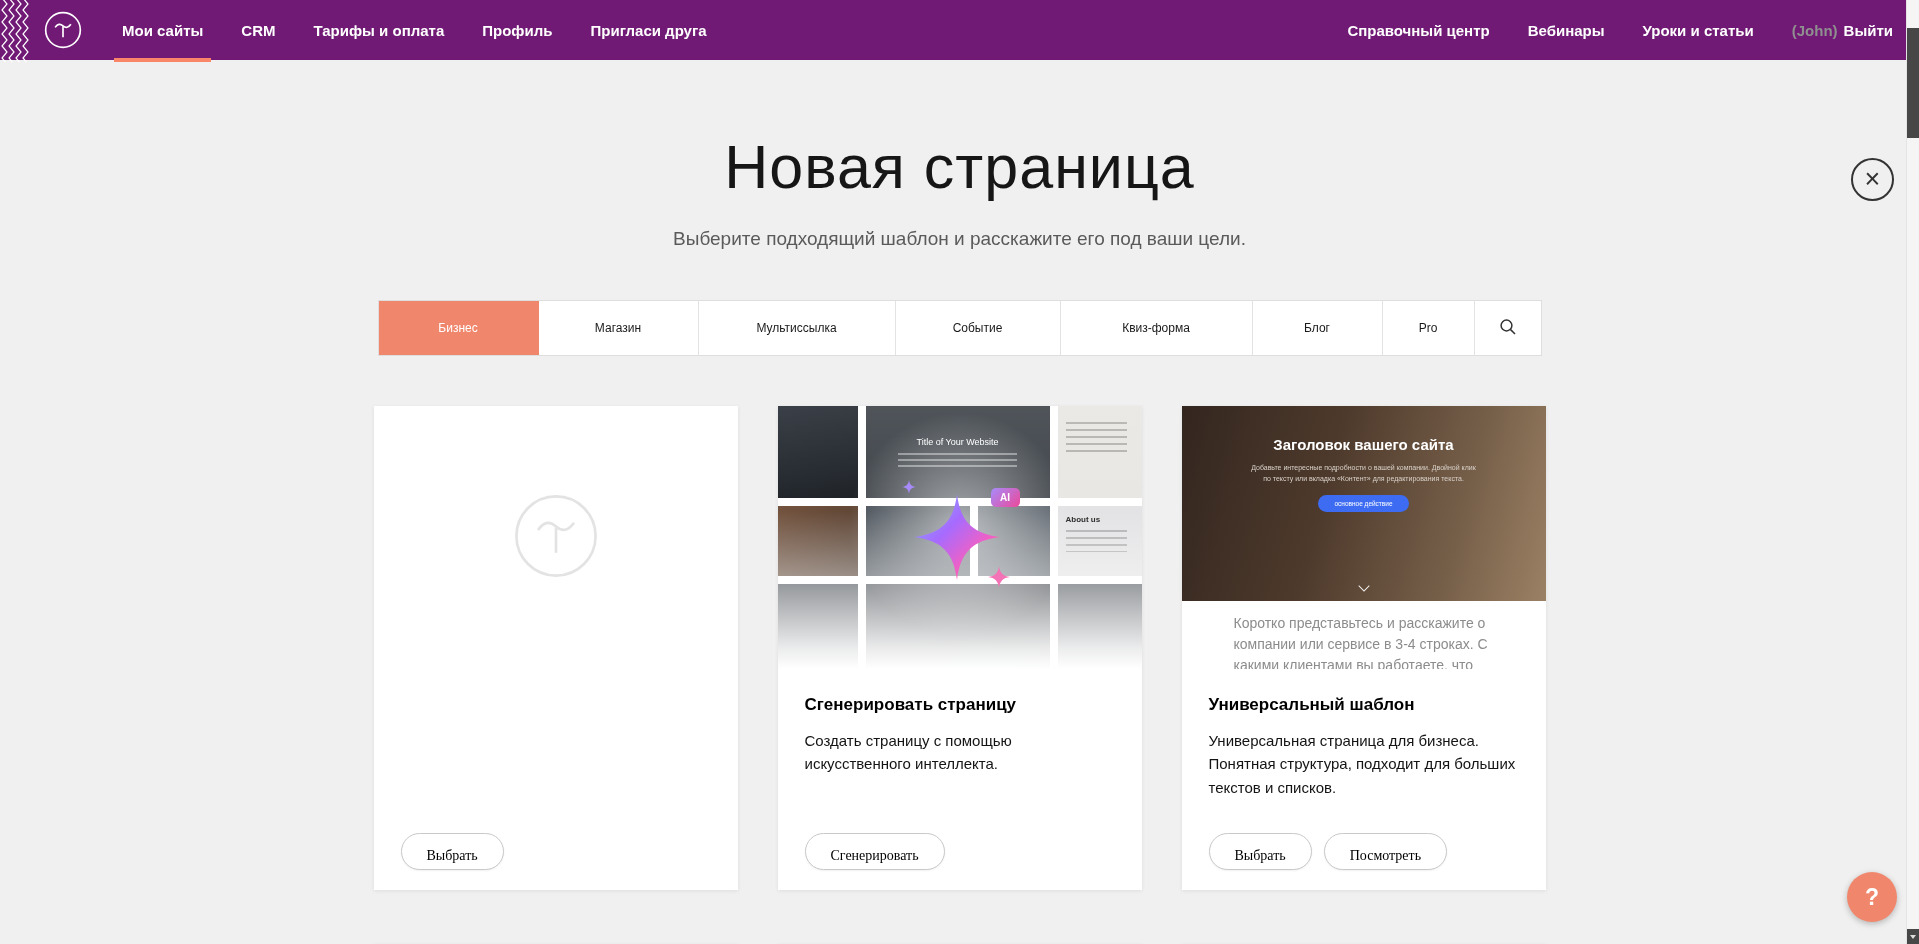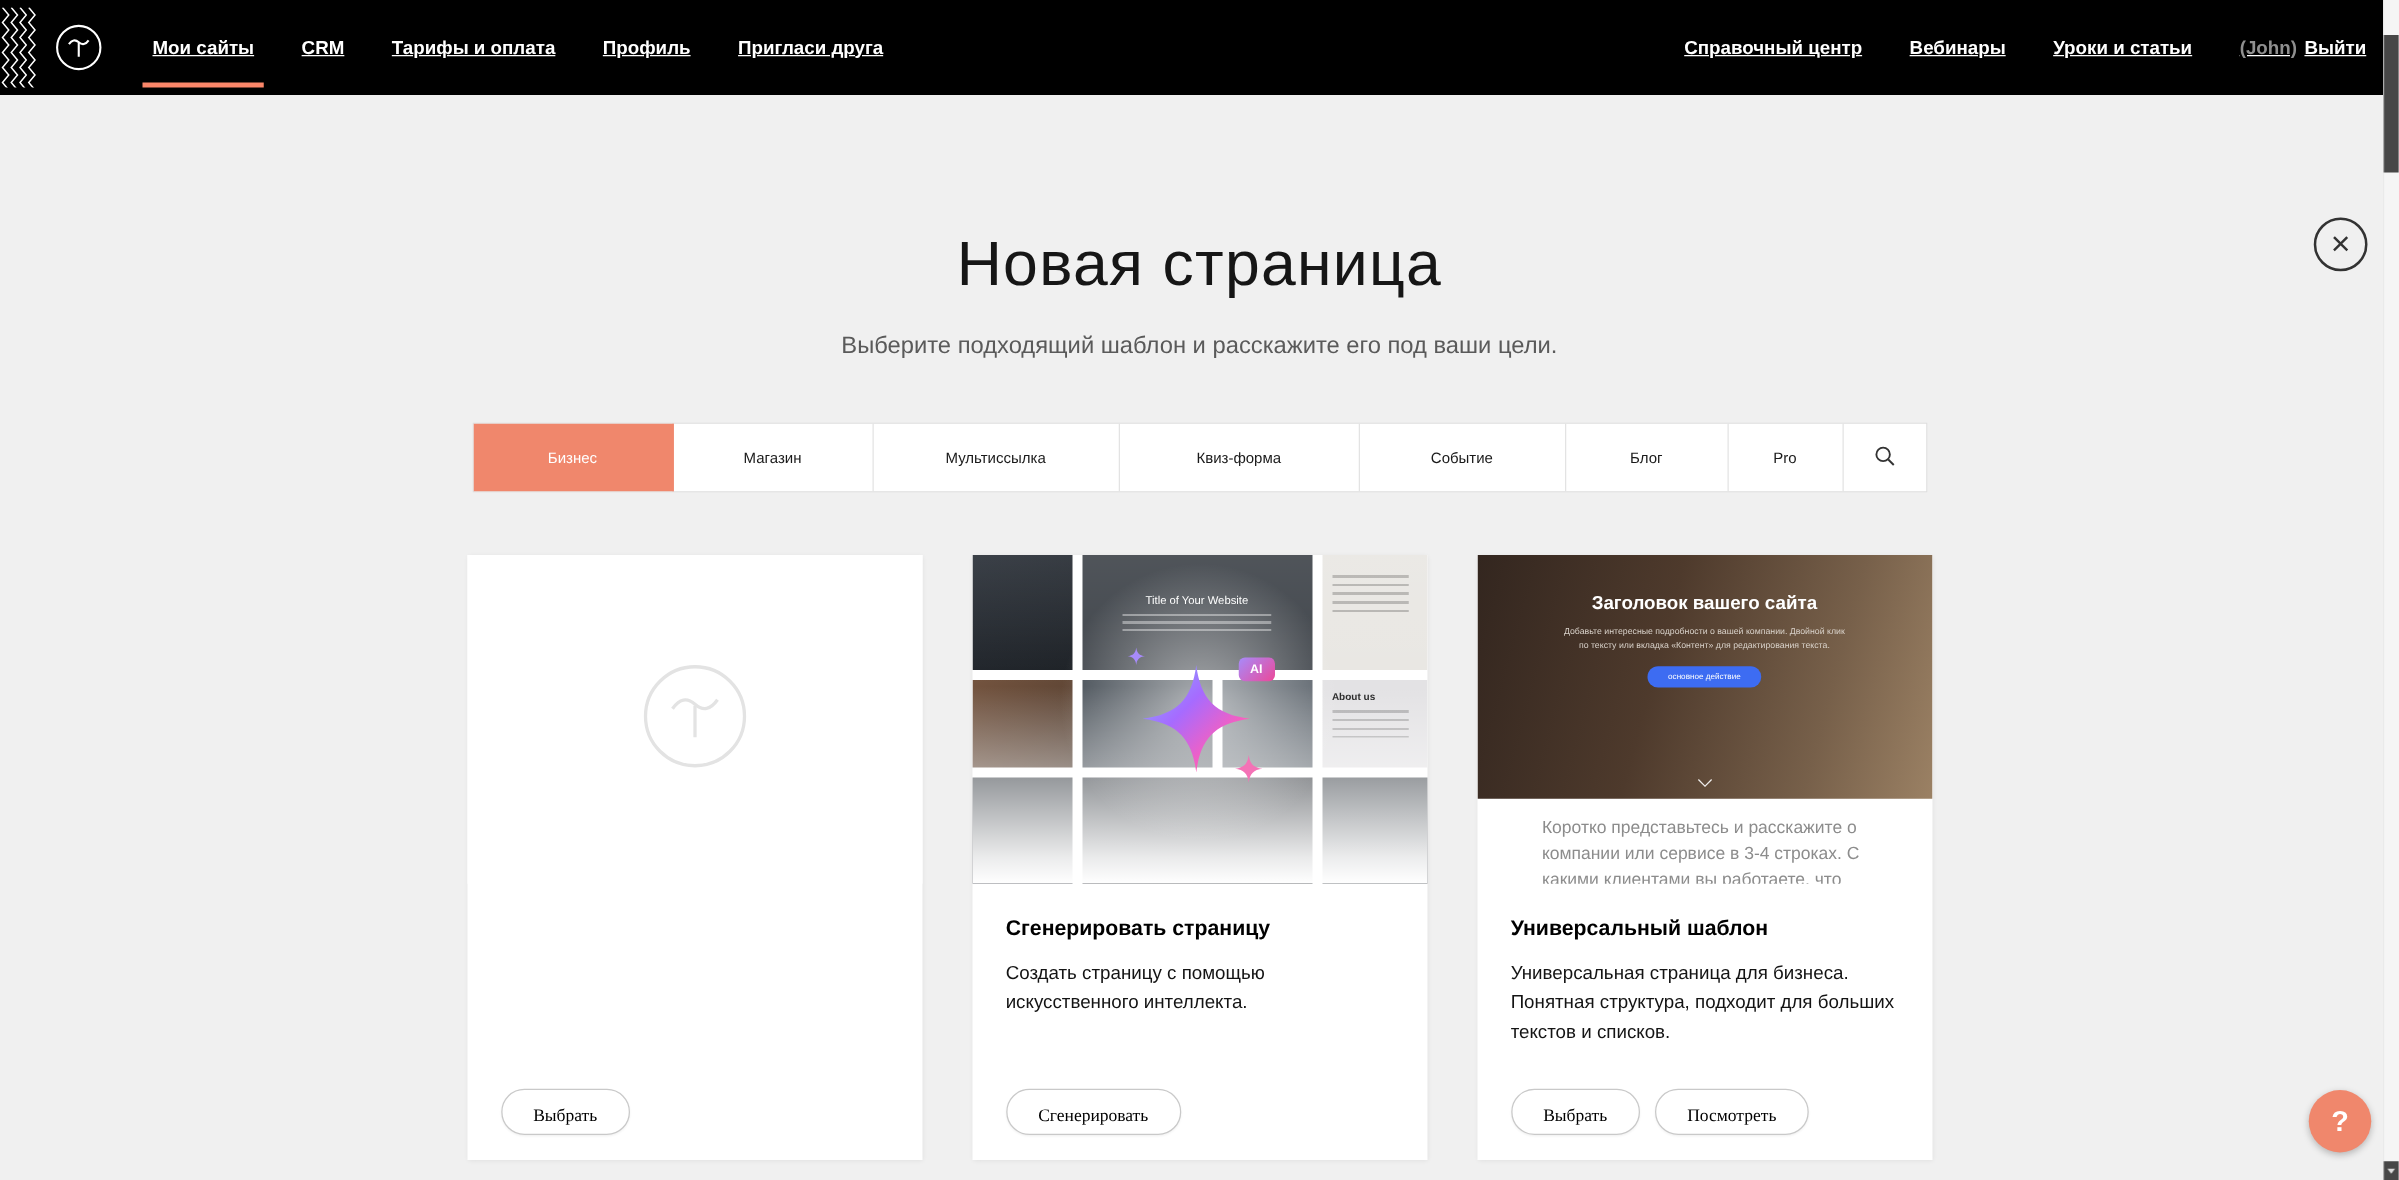--- a/index.html
+++ b/index.html
@@ -5,22 +5,22 @@
   * { box-sizing: border-box; }
   html,body { margin:0; padding:0; }
   body {
     width:1919px; height:944px; overflow:hidden; position:relative;
     background:#f0f0f0;
     font-family:"Liberation Sans", "DejaVu Sans", sans-serif;
   }
 
   
   header {
-    height:76px; background:#000000; display:flex; align-items:center; color:#fff;
-    position:relative; z-index:10;text-decoration:underline;
+    height:60px; background:#701a75; display:flex; align-items:center; color:#fff;
+    position:relative; z-index:10;
   }
   .nav-pattern { width:30px; height:64px; flex:0 0 auto; }
   .nav-logo { margin-left:12px; width:42px; height:42px; flex:0 0 auto; cursor:pointer; }
   .nav-left { display:flex; margin-left:36px; height:64px; }
   .nav-item {
     position:relative; display:flex; align-items:center; padding:0 2px; margin-right:34px;
     font-size:15px; font-weight:bold; color:#fff; text-decoration:none; cursor:pointer; white-space:nowrap;
   }
   .nav-item.active::after {
     content:""; position:absolute; left:-6px; right:-6px; bottom:0; height:4px; background:#fa8669;
@@ -32,22 +32,22 @@
   .logout { color:#fff; text-decoration:none; }
 
   
   main { position:relative; }
   .close-btn {
     position:absolute; top:98px; right:25px; width:43px; height:43px; border-radius:50%;
     border:2px solid #333; background:transparent; color:#333; font-size:27px; line-height:1;
     display:flex; align-items:center; justify-content:center; cursor:pointer; padding:0;
   }
   h1.page-title {
-    margin:0; padding-top:106px; text-align:center;
-    font-size:50px; font-weight:300; color:#161616; letter-spacing:1px;
+    margin:0; padding-top:72px; text-align:center;
+    font-size:61px; font-weight:300; color:#161616; letter-spacing:1px;
   }
   .subtitle { margin:26px 0 0; text-align:center; font-size:19px; color:#5a5a5a; }
 
   
   .tabs {
     width:1164px; margin:50px auto 0; display:flex; height:56px;
     background:#fff; border:1px solid #dedede;
   }
   .tab {
     display:flex; align-items:center; justify-content:center;
@@ -196,22 +196,22 @@
     <span>×</span>
   </button>
 
   <h1 class="page-title">Новая страница</h1>
   <p class="subtitle">Выберите подходящий шаблон и расскажите его под ваши цели.</p>
 
   <div class="tabs">
     <div class="tab active tw0">Бизнес</div>
     <div class="tab tw1">Магазин</div>
     <div class="tab tw2">Мультиссылка</div>
+    <div class="tab tw4">Событие</div>
     <div class="tab tw3">Квиз-форма</div>
-    <div class="tab tw4">Событие</div>
     <div class="tab tw5">Блог</div>
     <div class="tab tw6">Pro</div>
     <div class="tab tw7">
       <span>
         <svg width="18" height="18" viewBox="0 0 18 18">
           <circle cx="7.5" cy="7.5" r="5.4" fill="none" stroke="#333" stroke-width="1.5"></circle>
           <line x1="11.6" y1="11.6" x2="16" y2="16" stroke="#333" stroke-width="1.5"></line>
         </svg>
       </span>
     </div>

